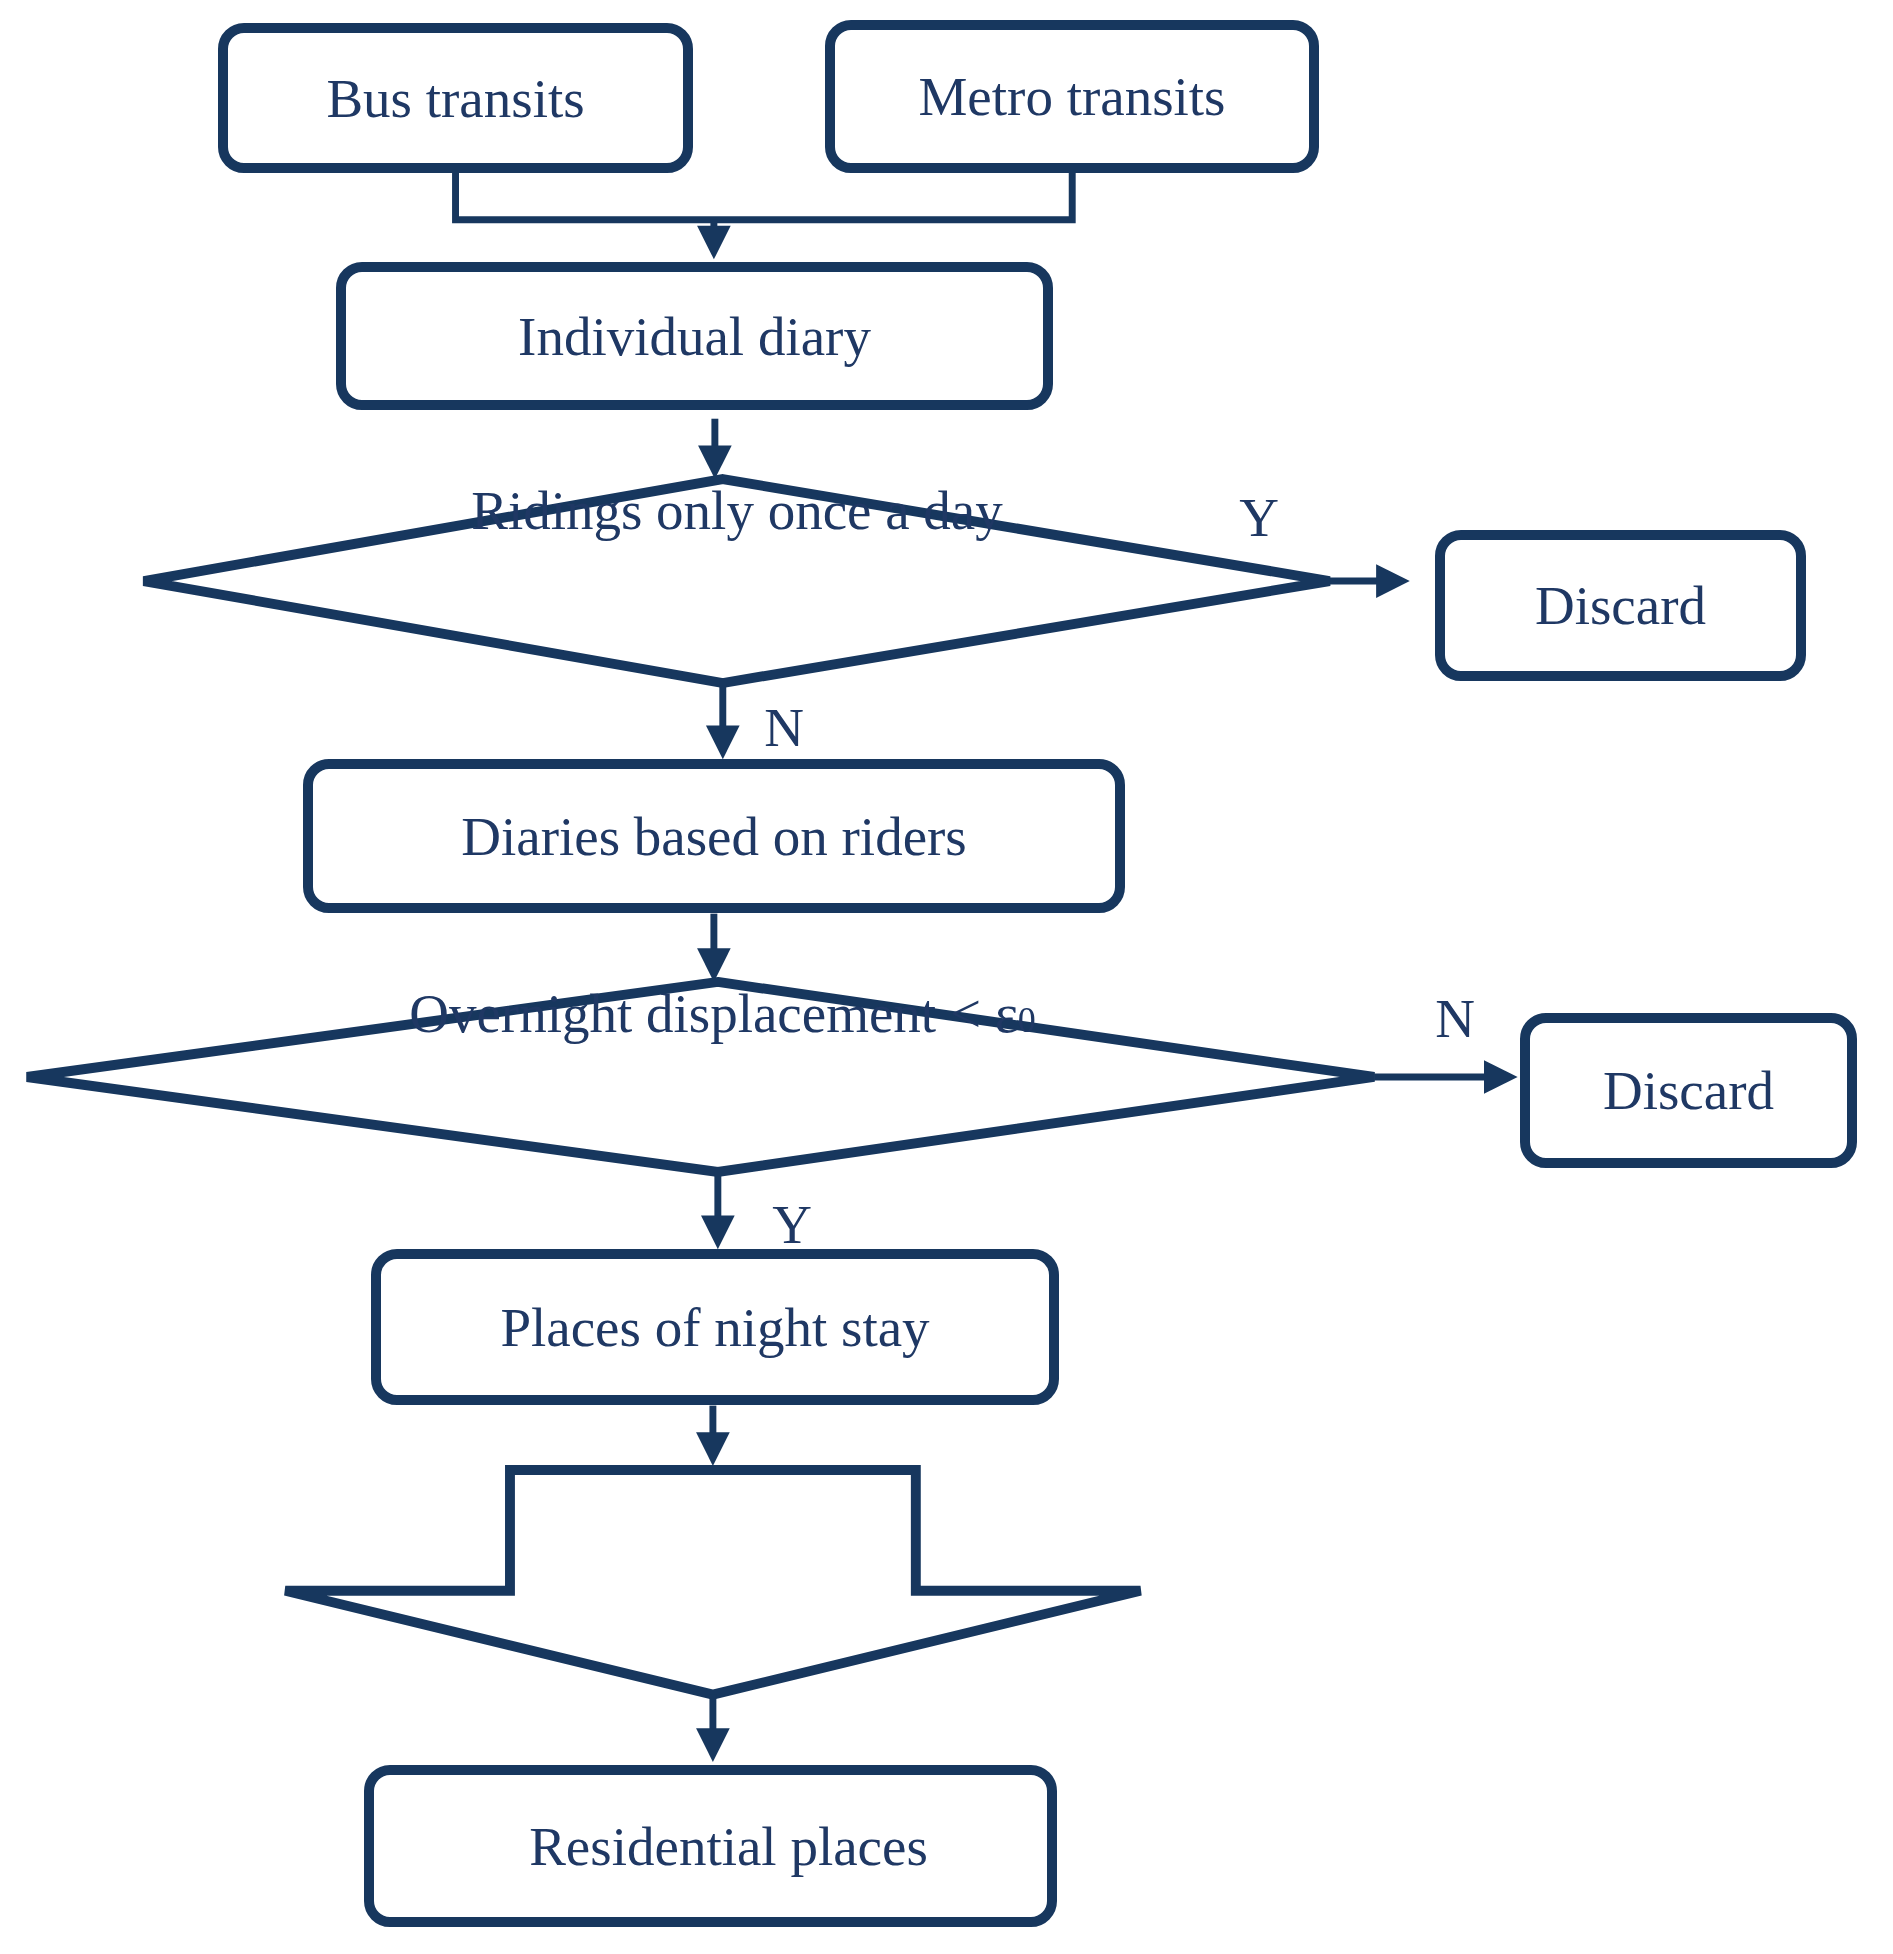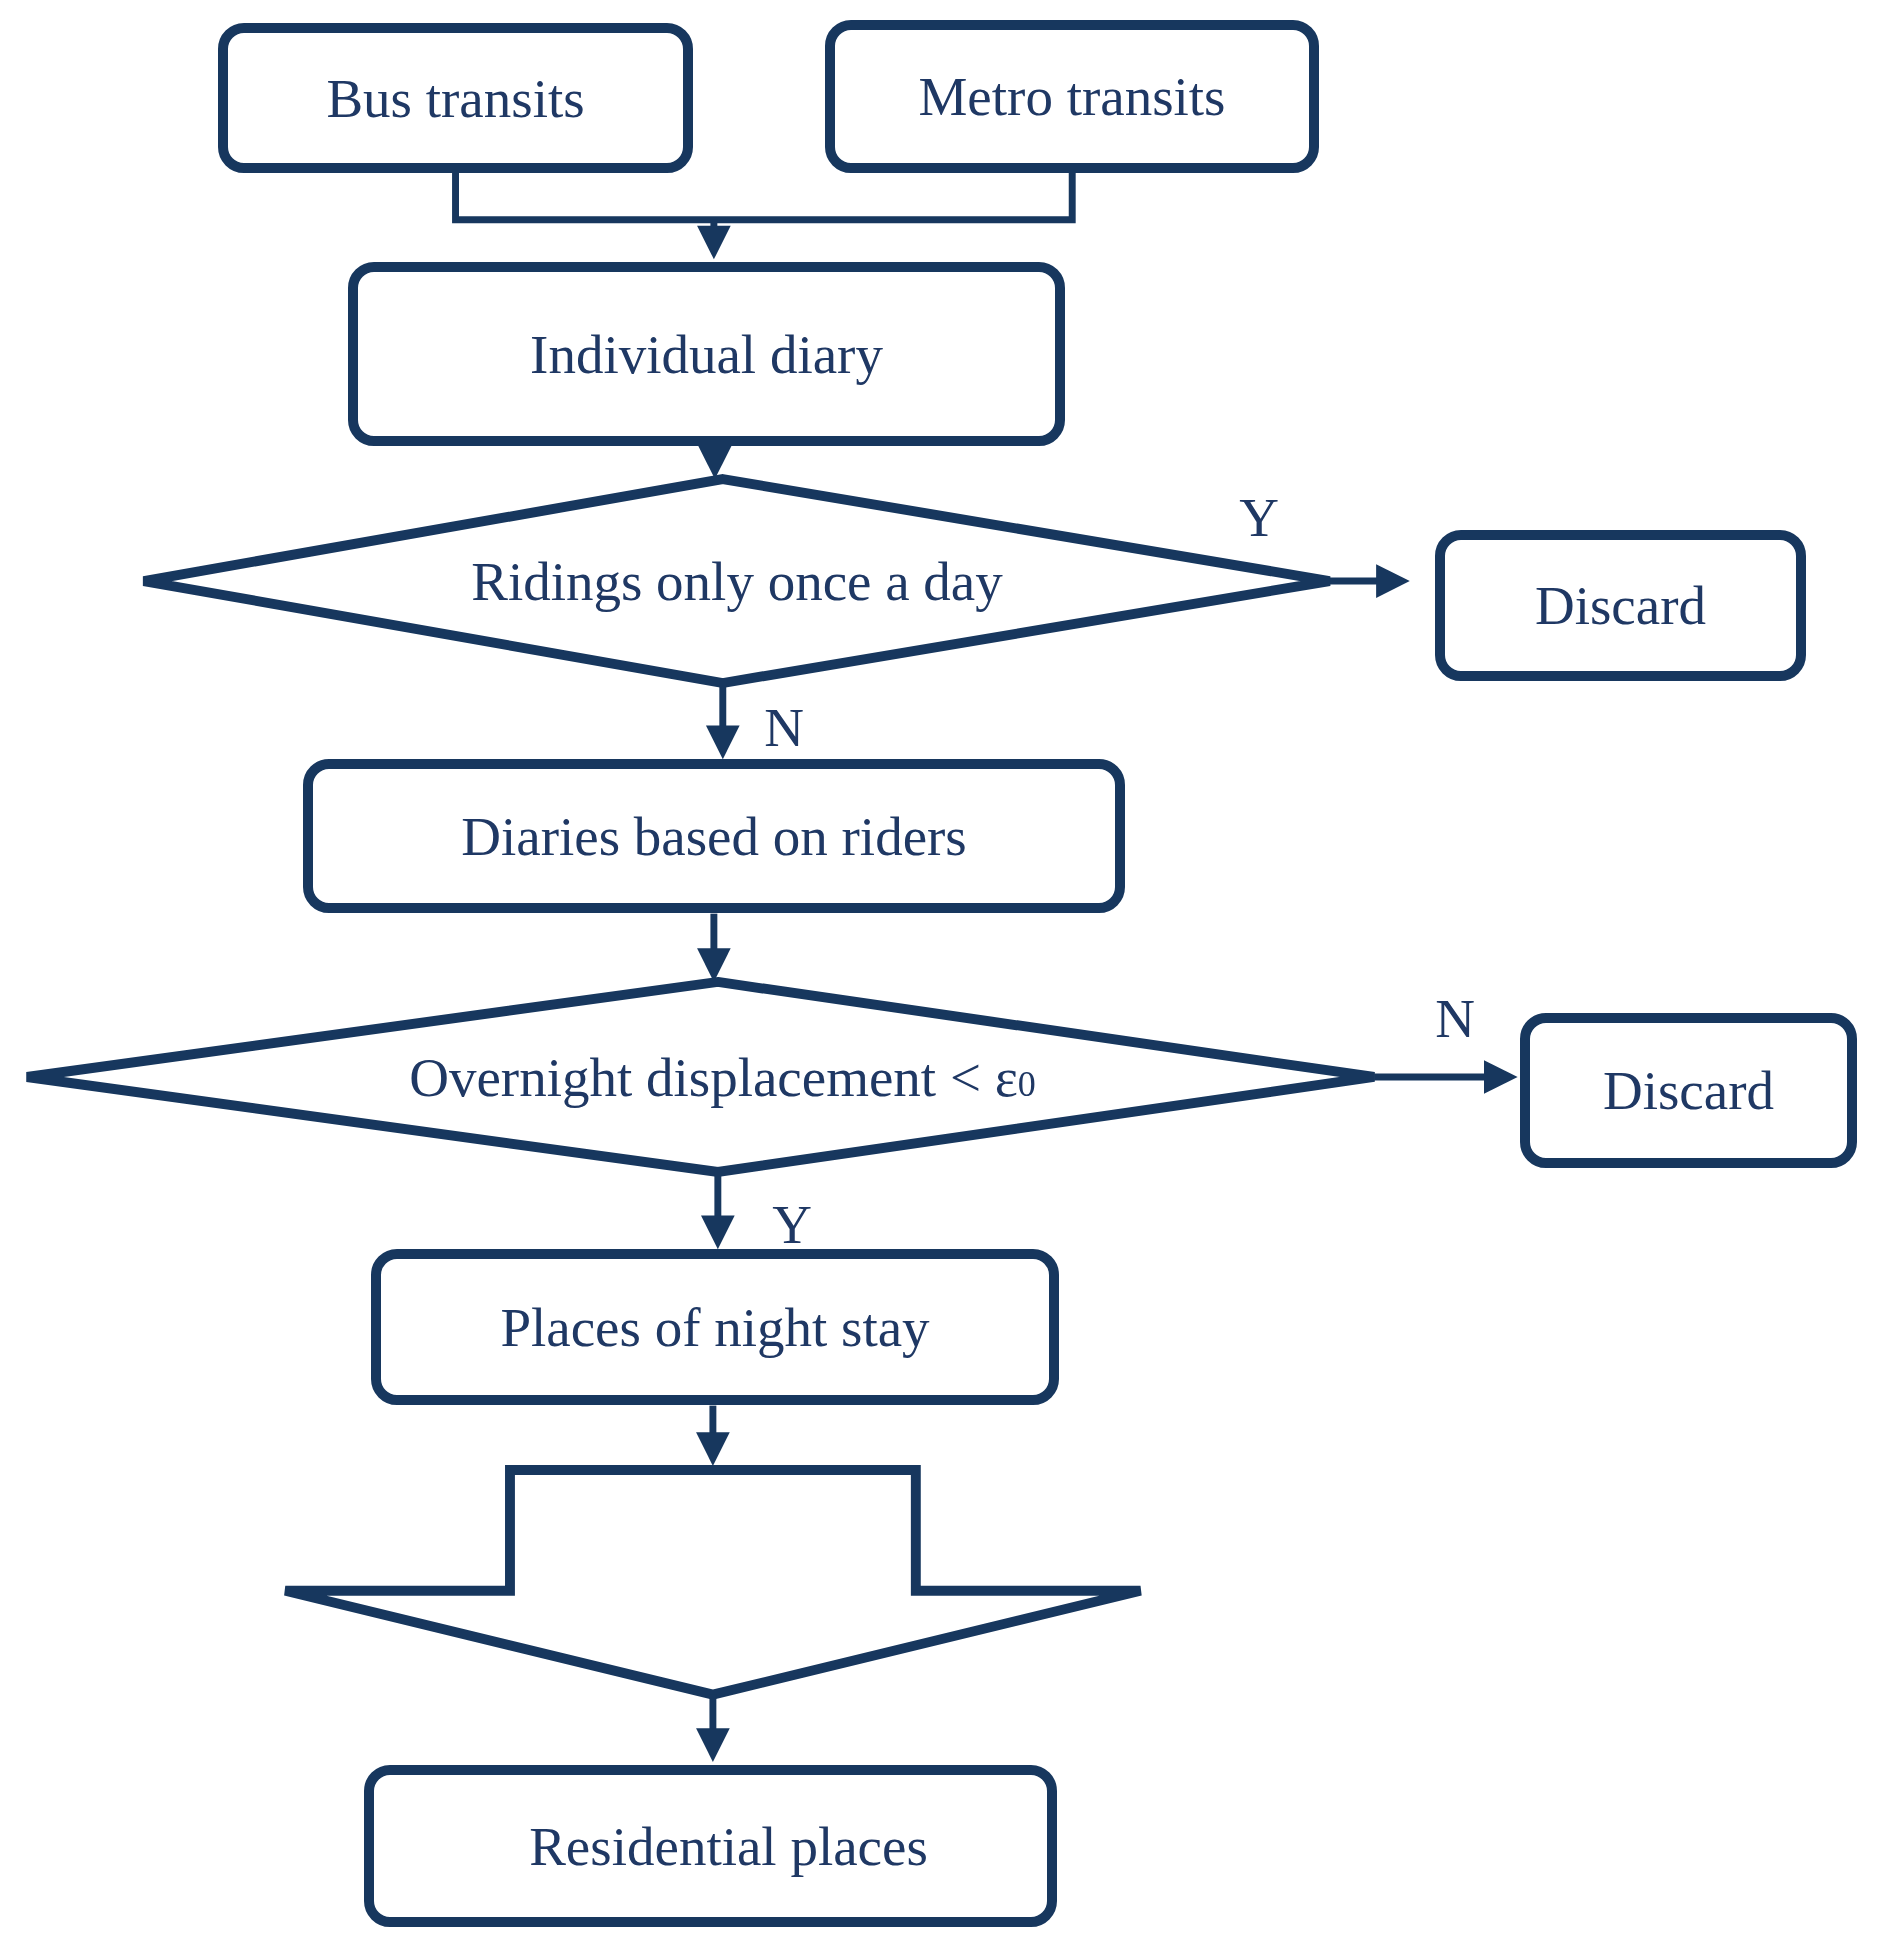--- a/index.html
+++ b/index.html
@@ -37,21 +37,21 @@
   }
   .lbl {
     font-size: 55px;
     color: var(--text);
     white-space: nowrap;
     text-align: center;
   }
   .overlay {
     position: absolute;
     display: flex;
-    align-items: center;
+    align-items: flex-start;
     justify-content: center;
     pointer-events: none;
   }
   .branch {
     position: absolute;
     transform: translate(-50%, -50%);
     font-size: 55px;
     color: var(--text);
     white-space: nowrap;
   }
@@ -100,21 +100,21 @@
   </svg>
 
   <div class="node" style="left:218px; top:23px; width:475px; height:150px;align-items:center;">
     <span class="lbl">Bus transits</span>
   </div>
 
   <div class="node" style="left:825px; top:20px; width:494px; height:153px;">
     <span class="lbl">Metro transits</span>
   </div>
 
-  <div class="node" style="left:348px; top:262px; width:717px; height:184px;">
+  <div class="node" style="left:336px; top:262px; width:717px; height:148px;">
     <span class="lbl">Individual diary</span>
   </div>
 
   <div class="node" style="left:1435px; top:530px; width:371px; height:151px;">
     <span class="lbl">Discard</span>
   </div>
 
   <div class="node" style="left:303px; top:759px; width:822px; height:154px;font-family:Liberation Serif, serif;">
     <span class="lbl">Diaries based on riders</span>
   </div>

